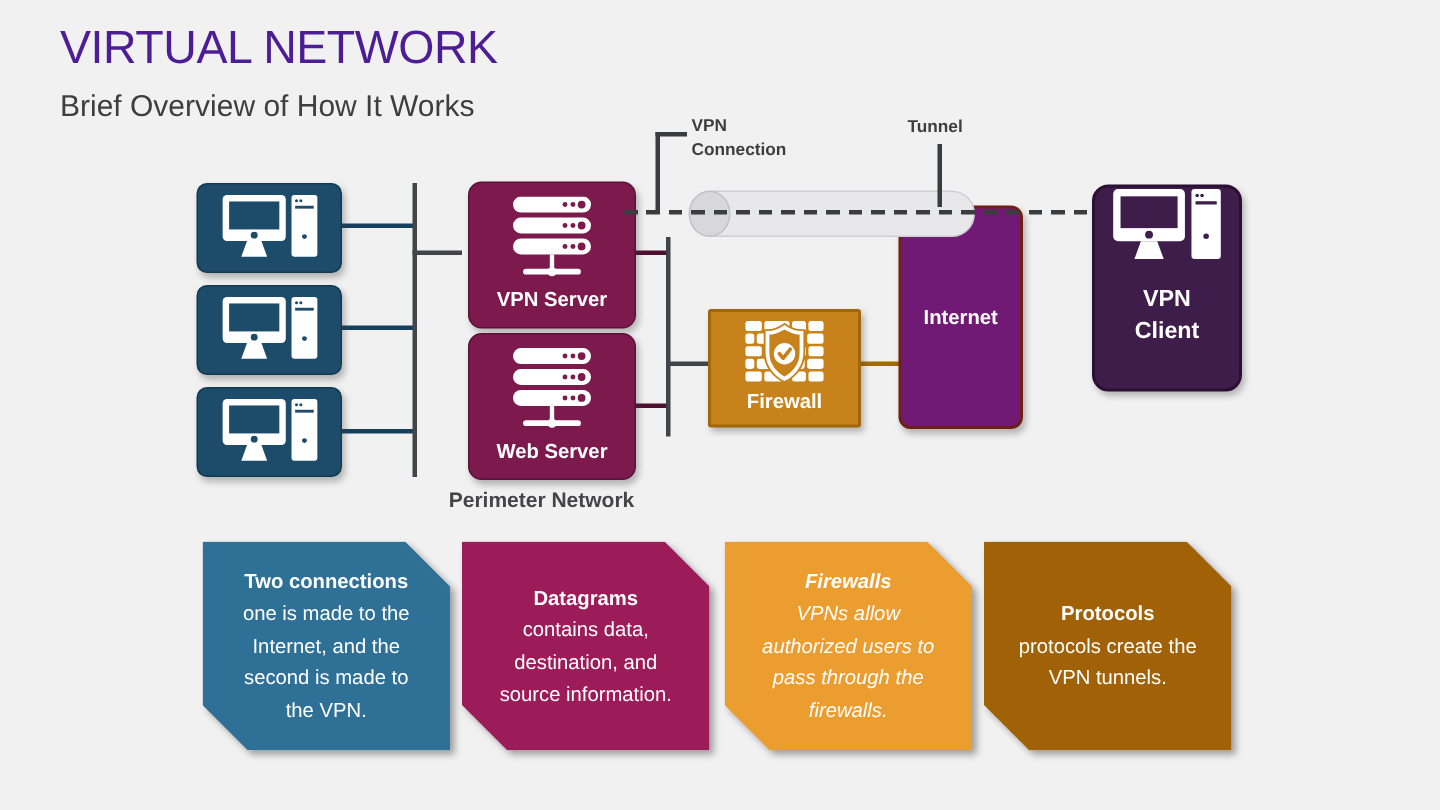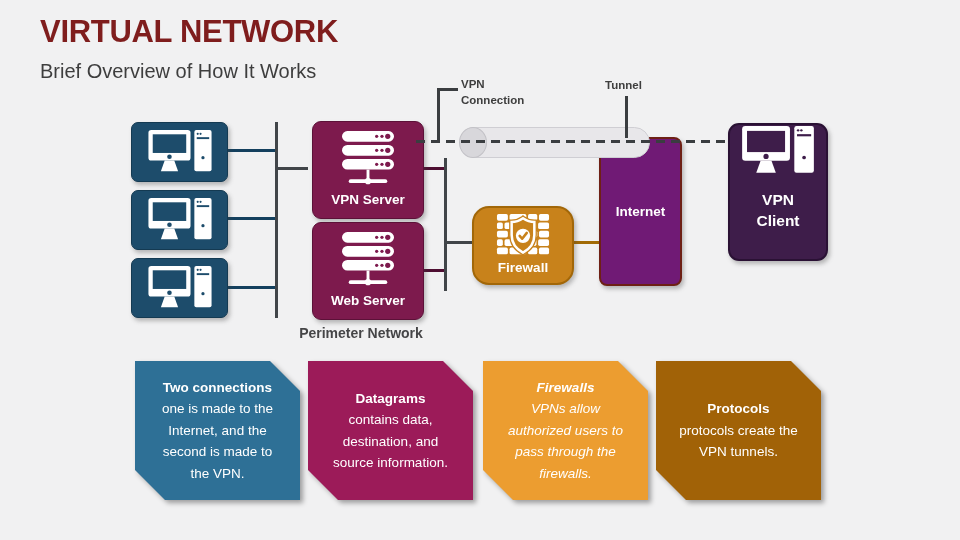--- a/index.html
+++ b/index.html
@@ -1,38 +1,38 @@
 <!DOCTYPE html>
 <html><head>
 <meta charset="utf-8">
 <style>
   html,body{margin:0;padding:0;background:#e8e8e8;}
   .slide{
     position:relative;width:960px;height:540px;background:#F1F1F2;
     font-family:"Liberation Sans",sans-serif;overflow:hidden;
   }
   
-  .title{position:absolute;left:40px;top:14px;font-size:31px;font-weight:700;color:#7f1d1d;letter-spacing:-0.3px;}
+  .title{position:absolute;left:40px;top:14px;font-size:31px;font-weight:400;color:#4c1d95;letter-spacing:-0.3px;}
   .subtitle{position:absolute;left:40px;top:60px;font-size:20px;font-weight:400;color:#3E3E3E;}
   
   .line{position:absolute;}
   .line.navy{background:#14405E;}
   .line.gray{background:#414549;}
   .line.maroon{background:#4E0E32;}
   .line.orange{background:#A16A06;}
   .line.dark{background:#3A3D40;}
   .dashed{
     position:absolute;left:416px;top:140px;width:314px;height:3px;z-index:6;
     background:repeating-linear-gradient(90deg,#3A3D40 0,#3A3D40 9px,transparent 9px,transparent 15px);
   }
   
   .node{position:absolute;box-shadow:2px 3px 4px rgba(70,70,70,0.35);display:flex;flex-direction:column;align-items:center;justify-content:center;}
   .pc{left:131px;width:95px;height:58px;background:#1D4C6B;border-radius:7px;border:1px solid #143A52;}
   .server{left:312px;width:110px;height:96px;background:#7D1A4D;border-radius:9px;border:1px solid #5C1138;gap:4px;z-index:2;}
-  .firewall{left:472px;top:206px;width:98px;height:75px;background:#C8821B;border:2px solid #A26708;border-radius:17px;gap:3px;z-index:3;}
+  .firewall{left:472px;top:206px;width:98px;height:75px;background:#C8821B;border:2px solid #A26708;border-radius:2px;gap:3px;z-index:3;}
   .internet{left:599px;top:137px;width:79px;height:145px;background:#8F2D23;border:2px solid #6E2015;border-radius:8px;z-index:1;}
   .vpnclient{left:728px;top:123px;width:100px;height:138px;background:#3E1D4A;border:2px solid #2A1134;border-radius:11px;gap:14px;padding-bottom:26px;box-sizing:border-box;z-index:2;}
   .node-label{color:#fff;font-size:13.5px;font-weight:700;text-align:center;line-height:1.3;}
   .internet .node-label{font-weight:600;}
   .vpnclient .node-label{font-size:15.5px;line-height:1.35;width:50px;}
   
   .tunnel-body{position:absolute;left:460px;top:127px;width:190px;height:31px;background:#E8E7EA;border:1px solid #CFCED3;border-radius:16px;box-sizing:border-box;z-index:4;}
   .tunnel-cap{position:absolute;left:459px;top:127px;width:28px;height:31px;background:#D8D7DB;border:1px solid #C2C1C6;border-radius:50%;box-sizing:border-box;z-index:5;}
   .small-label{position:absolute;font-size:11.5px;font-weight:700;color:#3E3E3E;line-height:1.35;z-index:7;}
   .perimeter-label{position:absolute;left:291px;top:325px;width:140px;text-align:center;font-size:14px;font-weight:700;color:#454547;}

